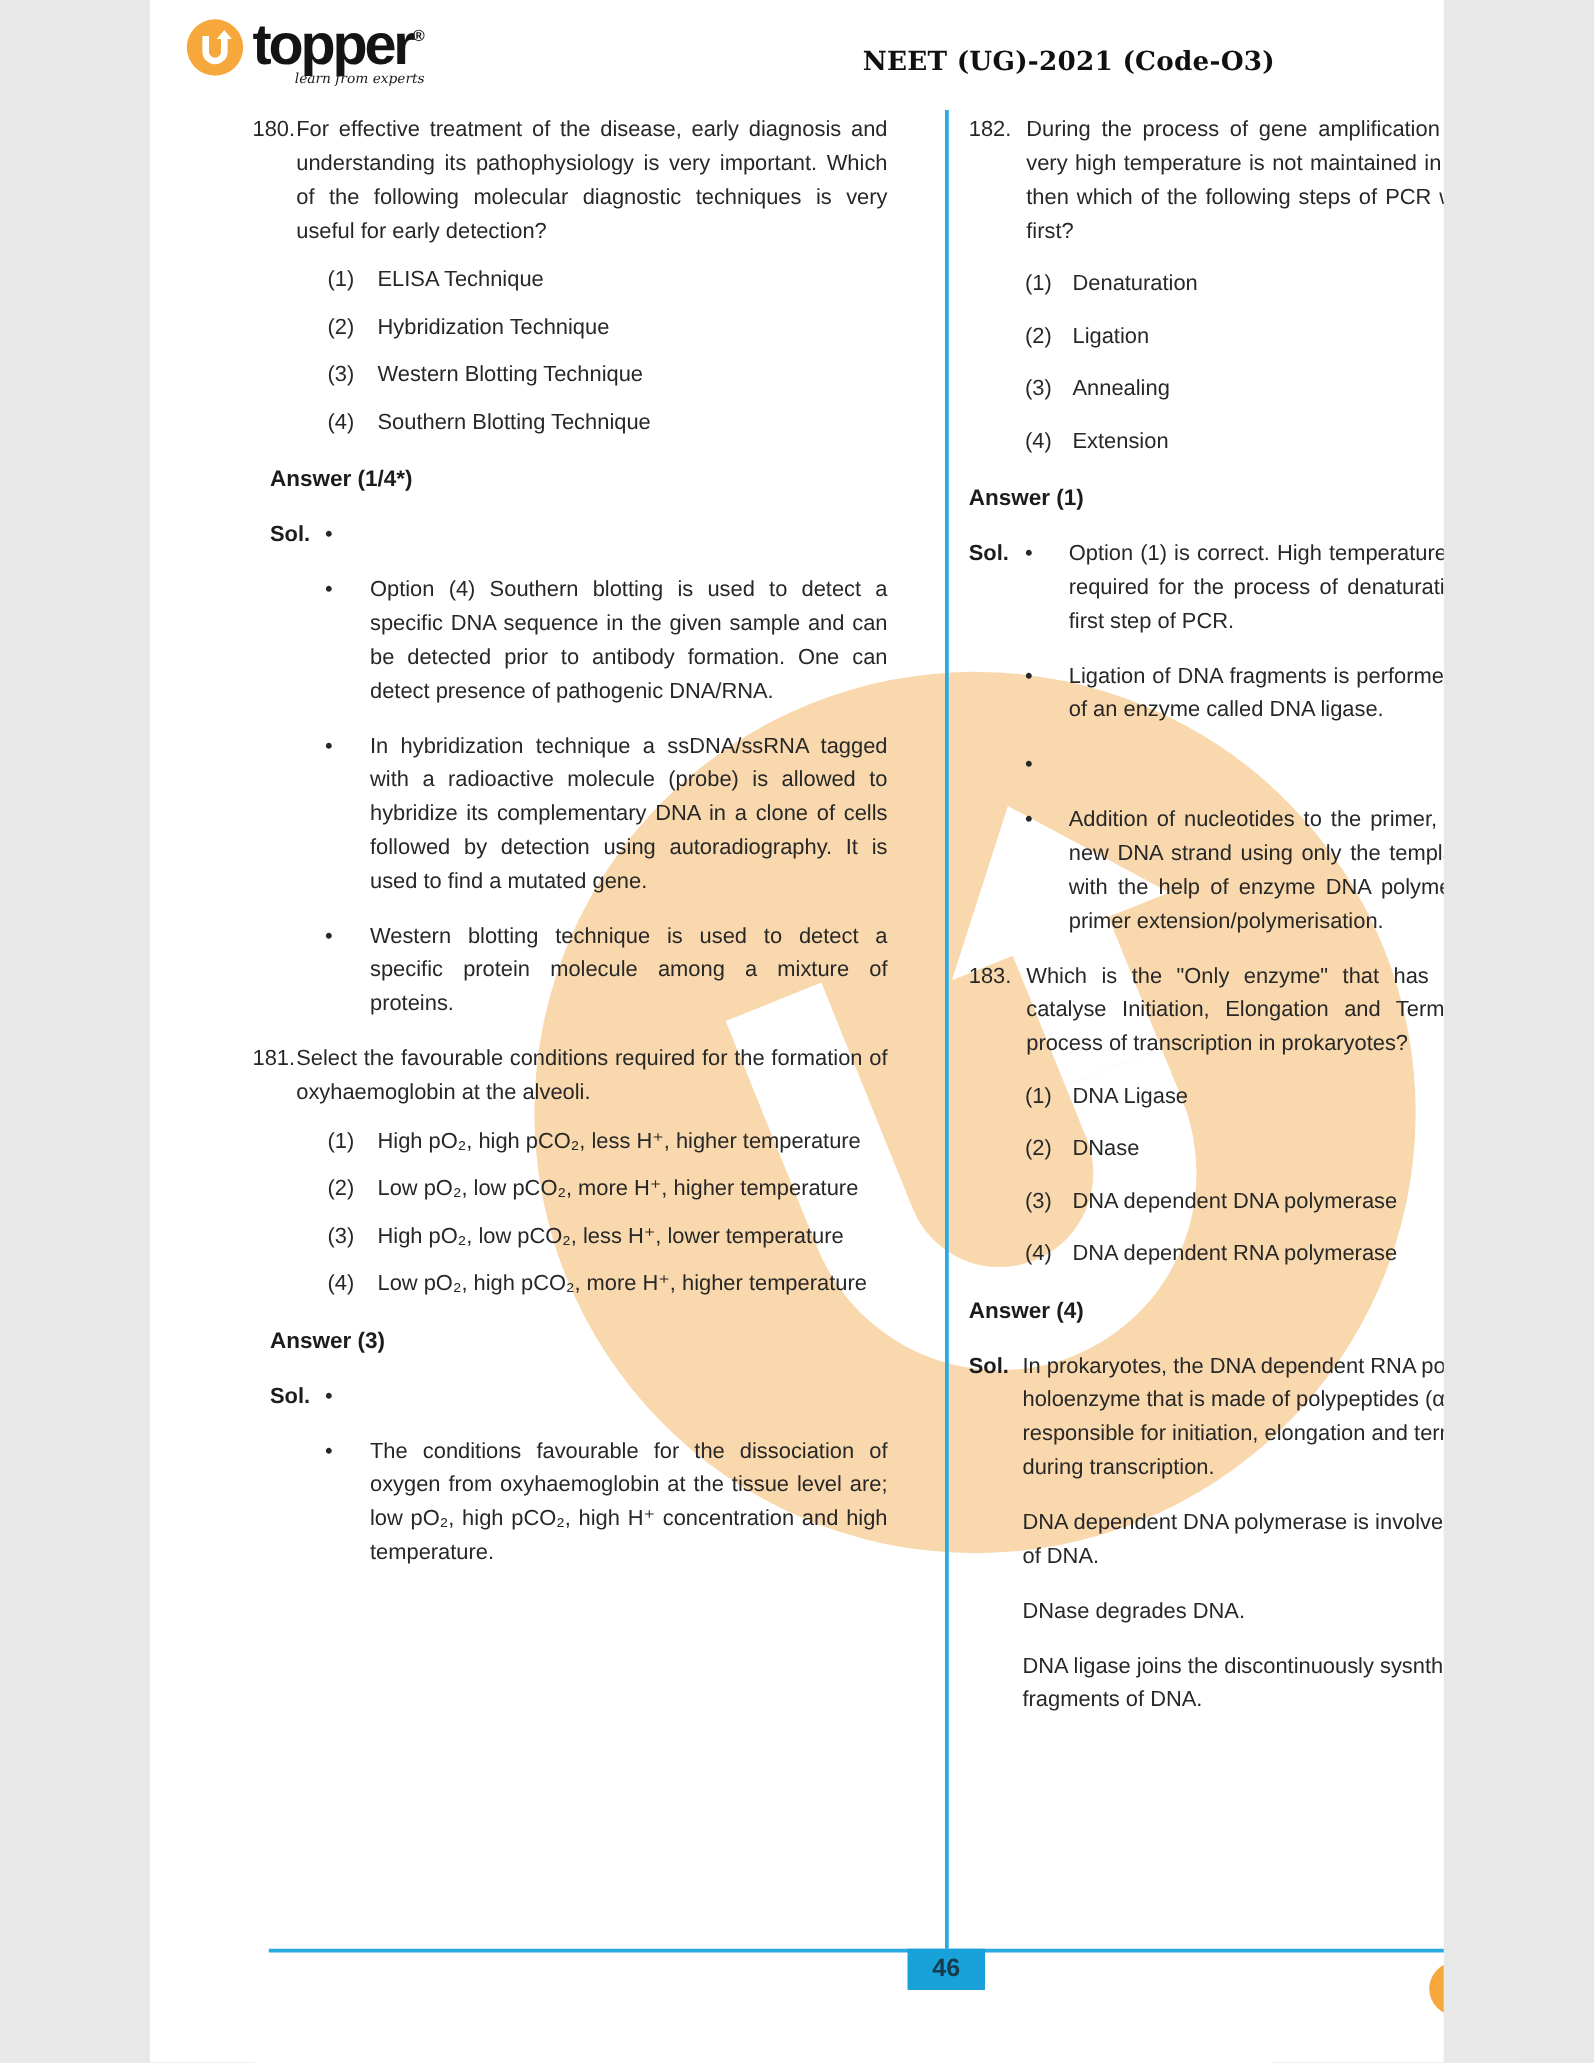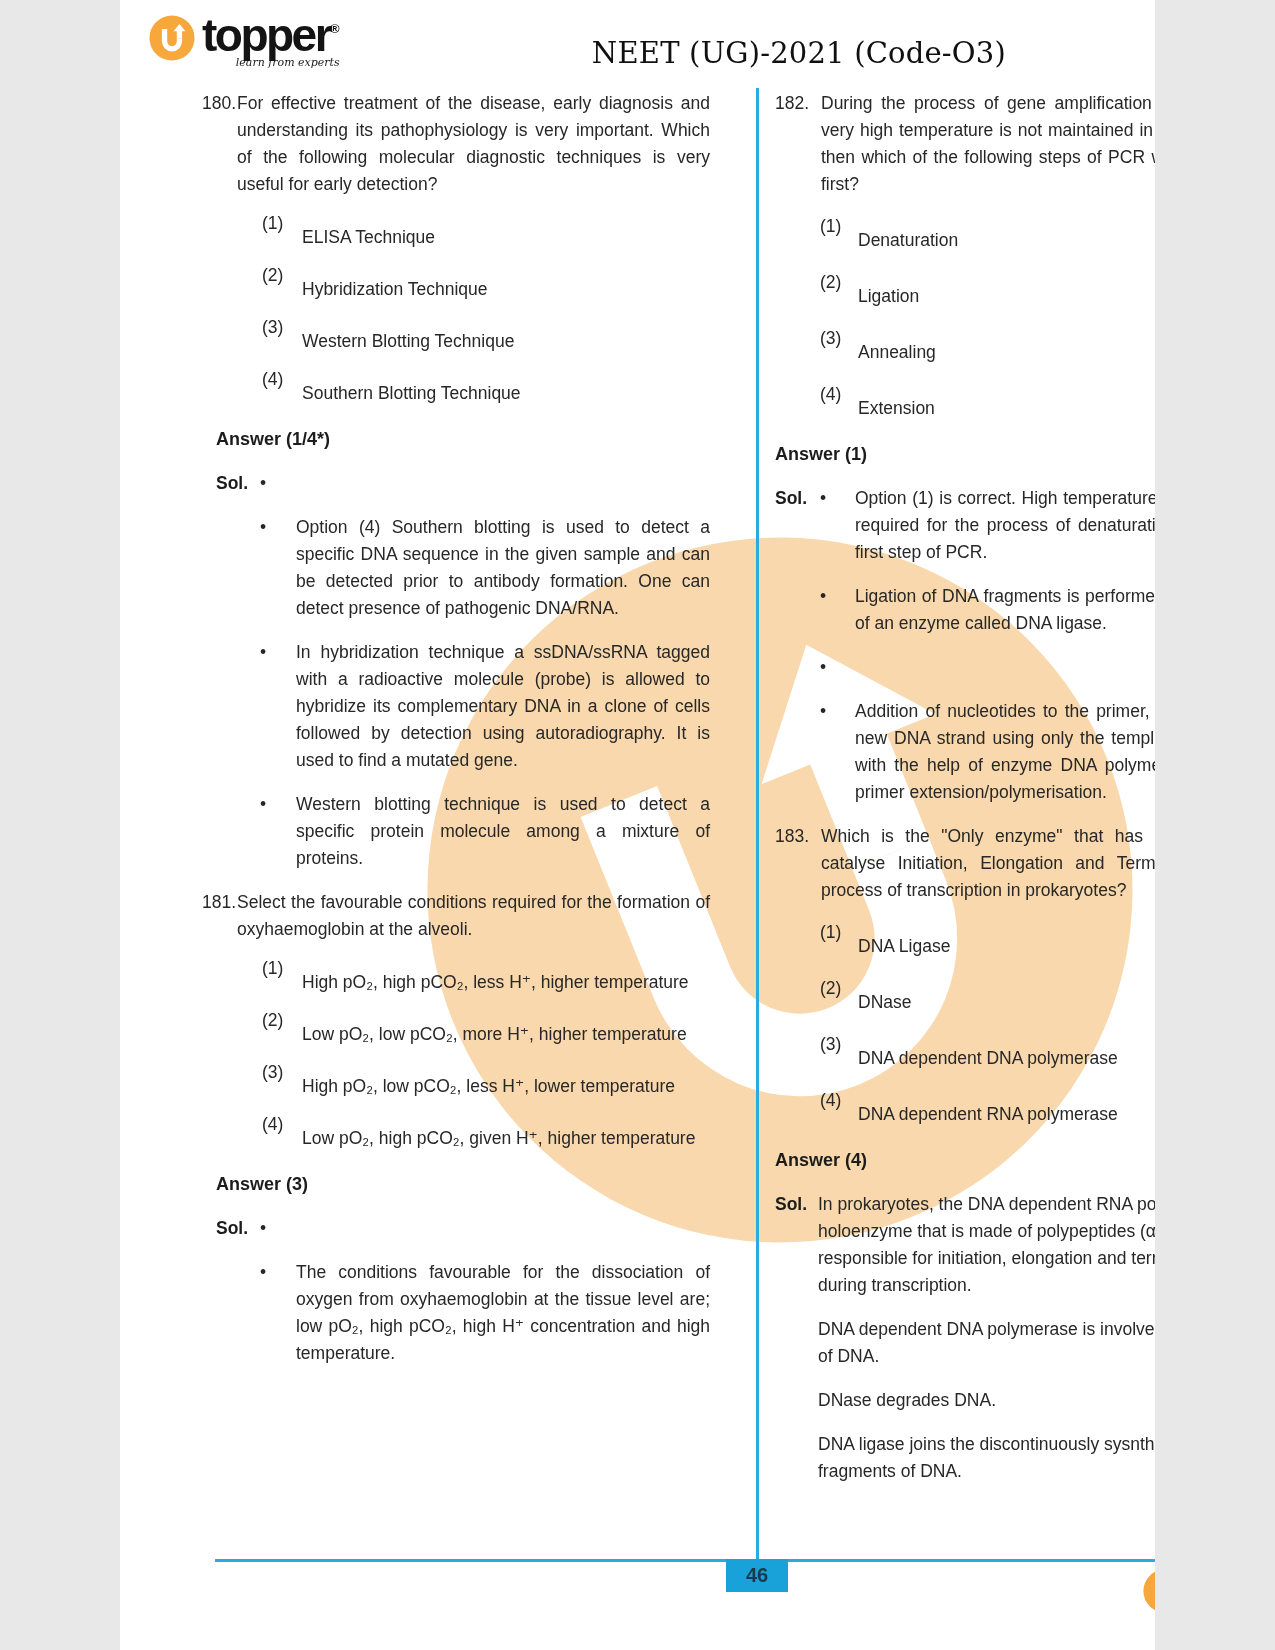--- a/index.html
+++ b/index.html
@@ -19,23 +19,23 @@
   .brand-circle { flex:0 0 auto; color:#F6A83C; }
   .brand-right { line-height:1; }
   .wordmark { font-weight:bold; font-size:46px; letter-spacing:-2.5px; color:#141414; line-height:0.92; }
   .reg { font-size:13px; color:#141414; vertical-align:18px; letter-spacing:0; font-weight:bold; }
   .tagline { font-family:"DejaVu Serif",serif; font-style:italic; font-size:11px; color:#1a1a1a; text-align:right; margin-top:1px; }
   .brand-header { position:absolute; left:28px; top:14px; z-index:2; }
   .brand-footer { position:absolute; left:1022px; top:1568px; z-index:2; }
   .brand-footer .wordmark { font-size:44px; }
 
   .doc-title {
-    position:absolute; top:36px; right:149px; z-index:2;
-    font-family:"DejaVu Serif","Liberation Serif",serif; font-weight:normal;
-    font-size:29px; color:#101010; letter-spacing:0.2px;
+    position:absolute; top:36px; right:135px; z-index:2;
+    font-family:"DejaVu Serif","Liberation Serif",serif; font-weight:bold;
+    font-size:21px; color:#101010; letter-spacing:0.2px;
   }
 
   
   .divider-v { position:absolute; left:636px; top:88px; width:3px; height:1471px; background:#29ABE2; z-index:1; }
   .bottom-rule { position:absolute; left:95px; top:1559px; width:1085px; height:3px; background:#29ABE2; z-index:1; }
   .page-num-box {
     position:absolute; left:606px; top:1559px; width:62px; height:33px; z-index:2;
     background:#19A1D9; color:#173B4C; font-weight:bold; font-size:20px;
     display:flex; align-items:center; justify-content:center;
   }
@@ -50,21 +50,21 @@
   .col-right .q { grid-template-columns:46px 1fr; }
   .qtext { text-align:justify; }
 
   .opts { margin-bottom:4px; }
   .col-left  .opts { margin-left:60px; }
   .col-right .opts { margin-left:45px; }
   .opt { display:grid; grid-template-columns:40px 1fr; }
   .col-left  .opt { margin:11px 0; }
   .col-right .opt { margin:15px 0; }
   .col-right .opt { grid-template-columns:38px 1fr; }
-  .opt-text { text-align:justify;margin-top:14px; }
+  .opt-text { text-align:justify; }
 
   .answer { font-weight:bold; font-size:18px; margin:19px 0 17px 0; color:#1c1c1c; }
   .col-left .answer { margin-left:14px; }
 
   .sol-row { display:grid; margin-bottom:17px; }
   .col-left  .sol-row { grid-template-columns:44px 36px 1fr; margin-left:14px; }
   .col-right .sol-row { grid-template-columns:45px 35px 1fr; }
   .sol-label { font-weight:bold; color:#1c1c1c; }
   .bullet { }
   .sol-text { text-align:justify; }
@@ -166,21 +166,21 @@
       <div class="opt">
         <span>(2)</span>
         <span class="opt-text">Low pO₂, low pCO₂, more H⁺, higher temperature</span>
       </div>
       <div class="opt">
         <span>(3)</span>
         <span class="opt-text">High pO₂, low pCO₂, less H⁺, lower temperature</span>
       </div>
       <div class="opt">
         <span>(4)</span>
-        <span class="opt-text">Low pO₂, high pCO₂, given H⁺, higher temperature</span>
+        <span class="opt-text">Low pO₂, high pCO₂, more H⁺, higher temperature</span>
       </div>
     </div>
     <div class="answer">Answer (3)</div>
     <div>
       <div class="sol-row">
         <span class="sol-label">Sol.</span>
         <span class="bullet">•</span>
       </div>
       <div class="sol-row">
         <span></span>

